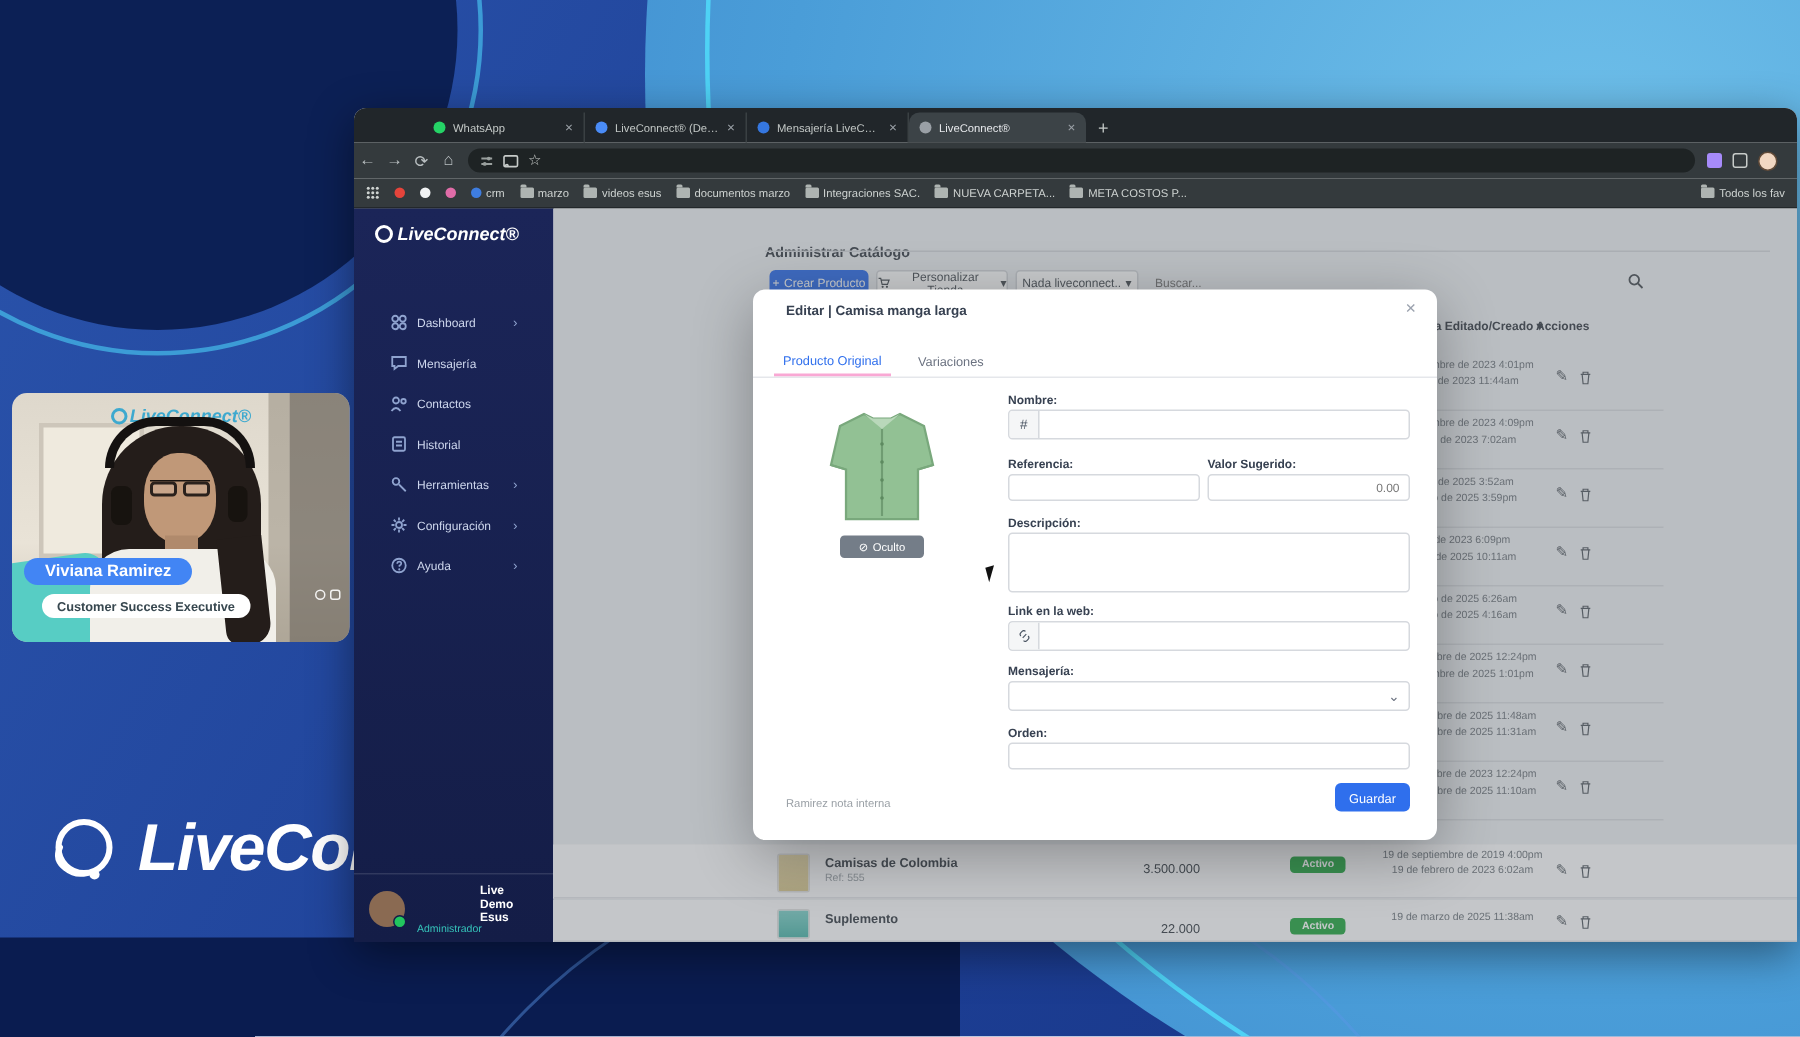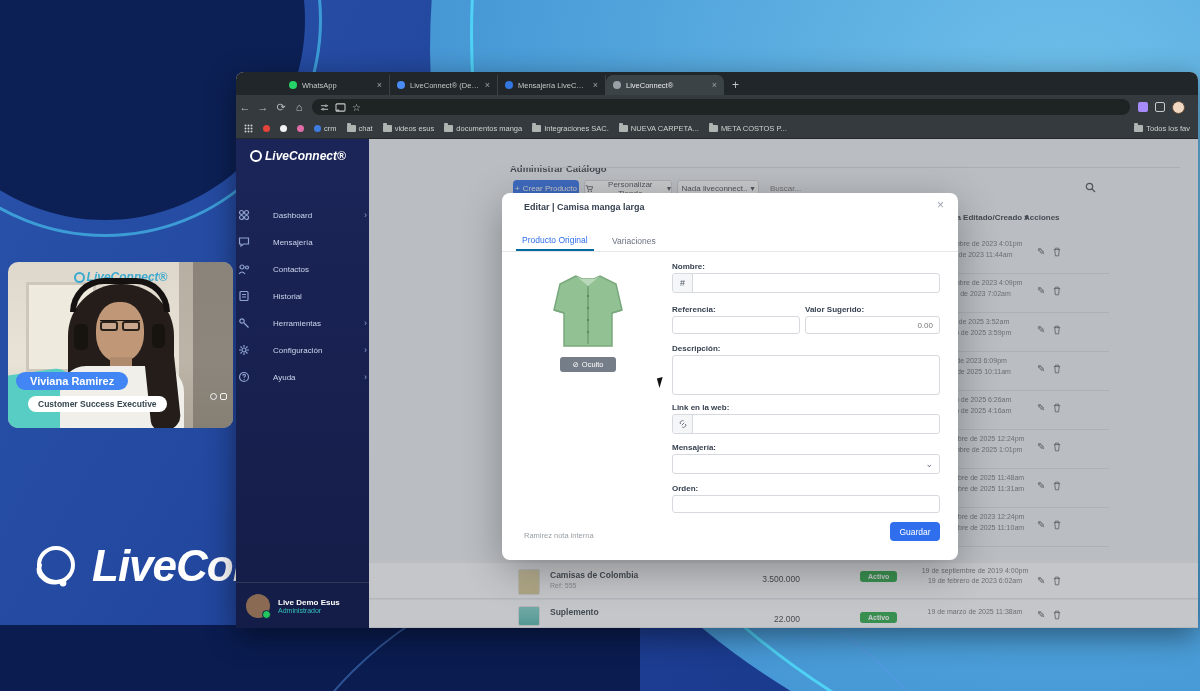--- a/index.html
+++ b/index.html
@@ -76,28 +76,28 @@
   .bm-right { margin-left:auto; display:flex; align-items:center; gap:3px; }
   .fold { width:9px; height:7px; background:#aeb4b2; border-radius:1px; position:relative; }
   .fold::before { content:""; position:absolute; left:0; top:-2px; width:4px; height:2px; background:#aeb4b2; border-radius:1px 1px 0 0; }
 
   
   .appbody { position:absolute; left:0; top:67px; width:962px; height:489px; }
   .sidebar { position:absolute; left:0; top:0; width:133px; height:489px;
              background:linear-gradient(180deg,#1b2558 0%,#141d47 100%); color:#cdd6ec; }
   .sb-logo { margin:10px 0 0 14px; color:#fff; font-style:italic; font-weight:bold; font-size:12px; display:flex; align-items:center; gap:3px; }
   .sb-logo .ring { width:12px; height:12px; border:2.5px solid #fff; border-radius:50%; }
-  .sb-item { position:absolute; left:0; width:133px; height:24px; display:flex; align-items:center; gap:23px; padding:0 2px; font-size:8px; }
+  .sb-item { position:absolute; left:0; width:133px; height:24px; display:flex; align-items:center; gap:6px; padding:0 24px; font-size:8px; }
   .sb-item .chev { margin-left:auto; color:#8fa3cf; font-size:9px; }
   .sic { width:12px; height:12px; flex:none; }
   .sb-user { position:absolute; left:0; top:443px; width:133px; height:46px; border-top:1px solid rgba(255,255,255,.12);
              display:flex; align-items:center; gap:8px; padding:0 10px; }
   .sb-ava { position:relative; width:24px; height:24px; border-radius:50%; background:#8a6a52; flex:none; }
   .sb-ava::after { content:""; position:absolute; right:-1px; bottom:-1px; width:7px; height:7px; background:#22c55e; border:1.5px solid #141d47; border-radius:50%; }
-  .sb-uname { font-size:8px; color:#fff; font-weight:bold; }
+  .sb-uname { font-size:8px; color:#fff; font-weight:bold;margin-left:42px; }
   .sb-urole { font-size:7px; color:#35c2b9; }
 
   .main { position:absolute; left:133px; top:0; width:829px; height:489px; background:#eceef1; }
   .pg-title { position:absolute; left:141px; top:24px; font-size:9.5px; font-weight:bold; color:#3a4149; }
   .pg-div { position:absolute; left:141px; top:28px; width:670px; height:1px; background:#d4d7db; }
   .btn-blue { position:absolute; background:#2f6fed; color:#fff; border:none; border-radius:4px; font-size:8px;
               display:flex; align-items:center; justify-content:center; gap:3px; font-family:inherit; }
   .btn-white { position:absolute; background:#fff; color:#4a5056; border:1px solid #d4d7db; border-radius:3px; font-size:8px;
                display:flex; align-items:center; justify-content:center; gap:3px; font-family:inherit; }
   .searchline { position:absolute; left:401px; top:42px; width:110px; height:15px; border:none; border-bottom:1px solid #c6cad0;
@@ -117,21 +117,21 @@
             padding:2px 8px; border-radius:3px; }
   .pdates { position:absolute; left:531px; top:3px; width:150px; text-align:center; font-size:7px; color:#70777e; line-height:1.45; }
   .dimmer { position:absolute; left:0; top:0; width:829px; height:489px; background:rgba(92,98,104,.34); pointer-events:none; }
 
   
   .modal { position:absolute; left:266px; top:121px; width:456px; height:367px; background:#fff; border-radius:8px;
            box-shadow:0 10px 40px rgba(0,0,0,.3); z-index:12; }
   .m-title { position:absolute; left:22px; top:9px; font-size:9px; font-weight:bold; color:#374151; }
   .m-close { position:absolute; right:14px; top:5px; font-size:12px; color:#9ca3af; }
   .m-tab { position:absolute; top:38px; height:20px; font-size:8.5px; display:flex; align-items:center; padding:0 6px; }
-  .m-tab.active { color:#2f6fed; border-bottom:2px solid #0369a1; }
+  .m-tab.active { color:#2f6fed; border-bottom:2px solid #f9a8d4; }
   .m-tab.idle { color:#6b7280; }
   .m-tabline { position:absolute; left:0; top:58px; width:456px; height:1px; background:#e5e7eb; }
   .m-label { position:absolute; font-size:8px; font-weight:bold; color:#374151; }
   .m-input { position:absolute; height:18px; border:1px solid #d6d9de; border-radius:3px; background:#fff; font-size:8px;
              color:#555; padding:0 6px; font-family:inherit; }
   .m-group { position:absolute; height:20px; border:1px solid #d6d9de; border-radius:3px; background:#fff; display:flex; overflow:hidden; }
   .m-addon { width:20px; background:#f5f6f7; border-right:1px solid #d6d9de; display:flex; align-items:center; justify-content:center;
              font-size:9px; color:#4b5563; flex:none; }
   .m-group input { flex:1; border:none; font-size:8px; color:#555; padding:0 6px; font-family:inherit; background:transparent; }
   .m-area { position:absolute; border:1px solid #d6d9de; border-radius:3px; background:#fff; resize:none; font-family:inherit; }
@@ -233,29 +233,29 @@
       </svg>
       <span class="dotfav" style="background:#e5443b"></span>
       <span class="dotfav" style="background:#f1f3f4"></span>
       <span class="dotfav" style="background:#e06ca8"></span>
       <span class="bm">
         <span class="dotfav" style="background:#3e7de0"></span>
         <span>crm</span>
       </span>
       <span class="bm">
           <span class="fold"></span>
-          <span>chat</span>
+          <span>marzo</span>
         </span>
       <span class="bm">
           <span class="fold"></span>
           <span>videos esus</span>
         </span>
       <span class="bm">
           <span class="fold"></span>
-          <span>documentos manga</span>
+          <span>documentos marzo</span>
         </span>
       <span class="bm">
           <span class="fold"></span>
           <span>Integraciones SAC.</span>
         </span>
       <span class="bm">
           <span class="fold"></span>
           <span>NUEVA CARPETA...</span>
         </span>
       <span class="bm">

